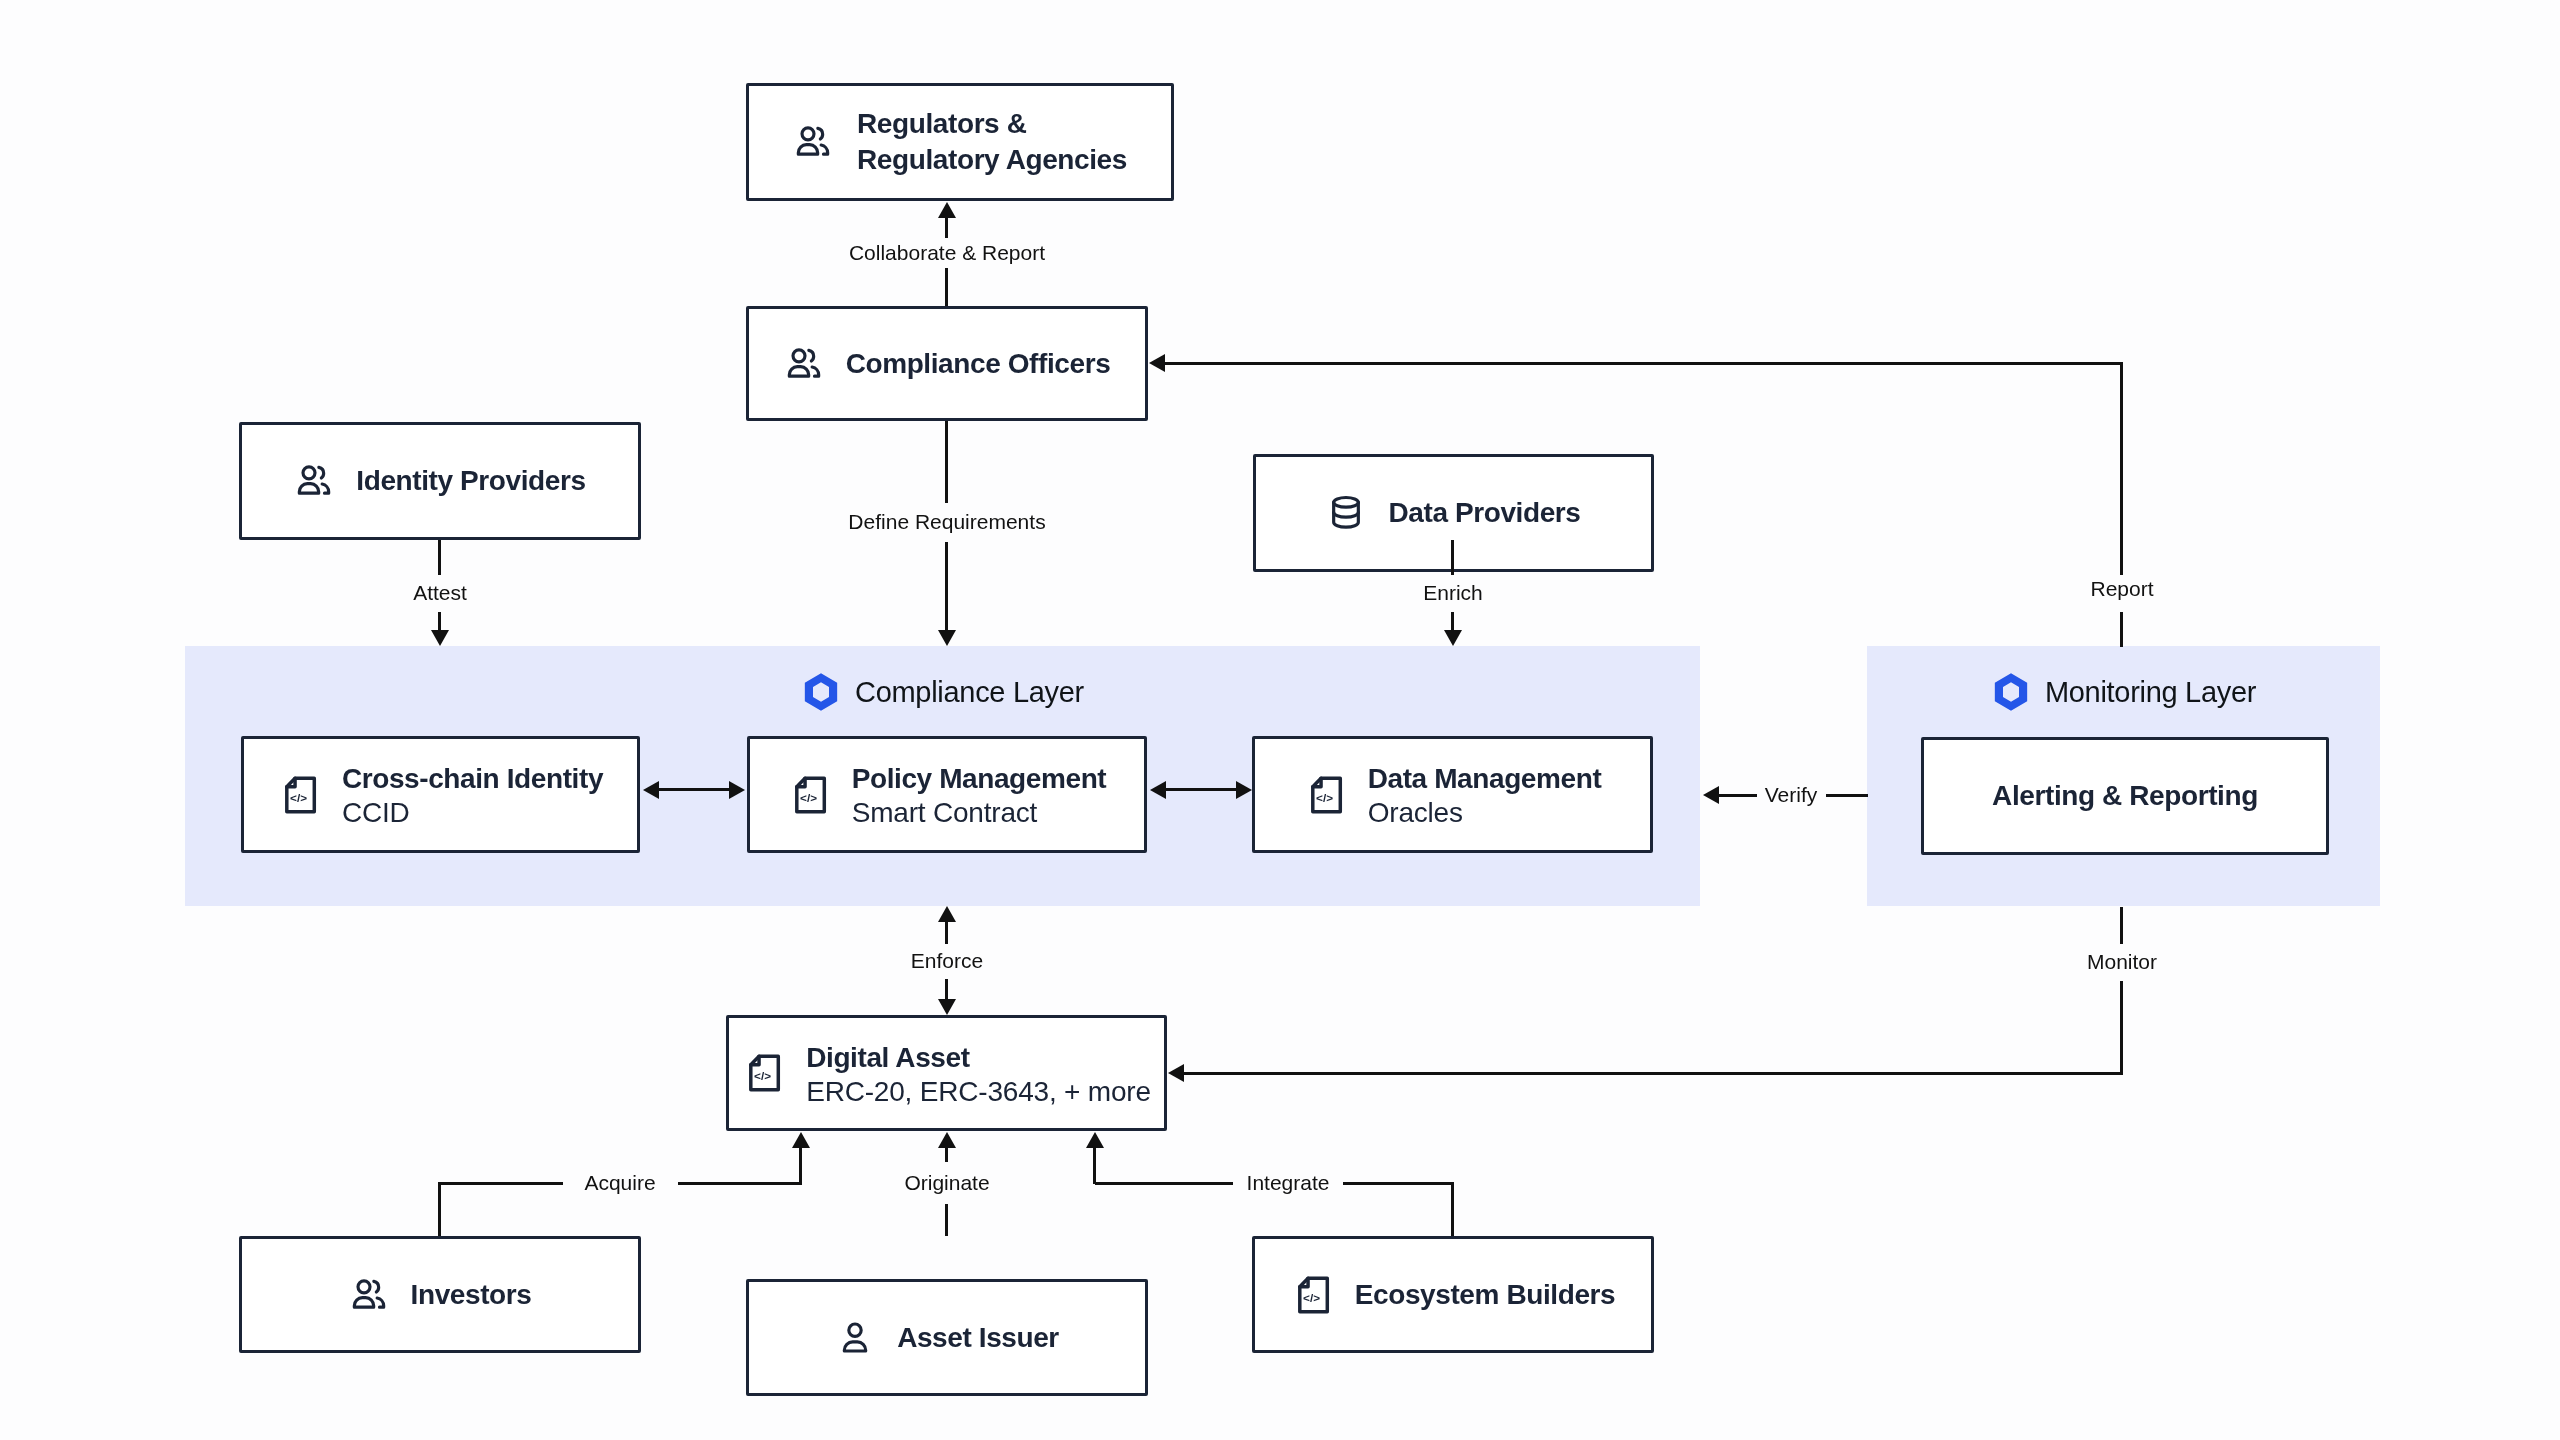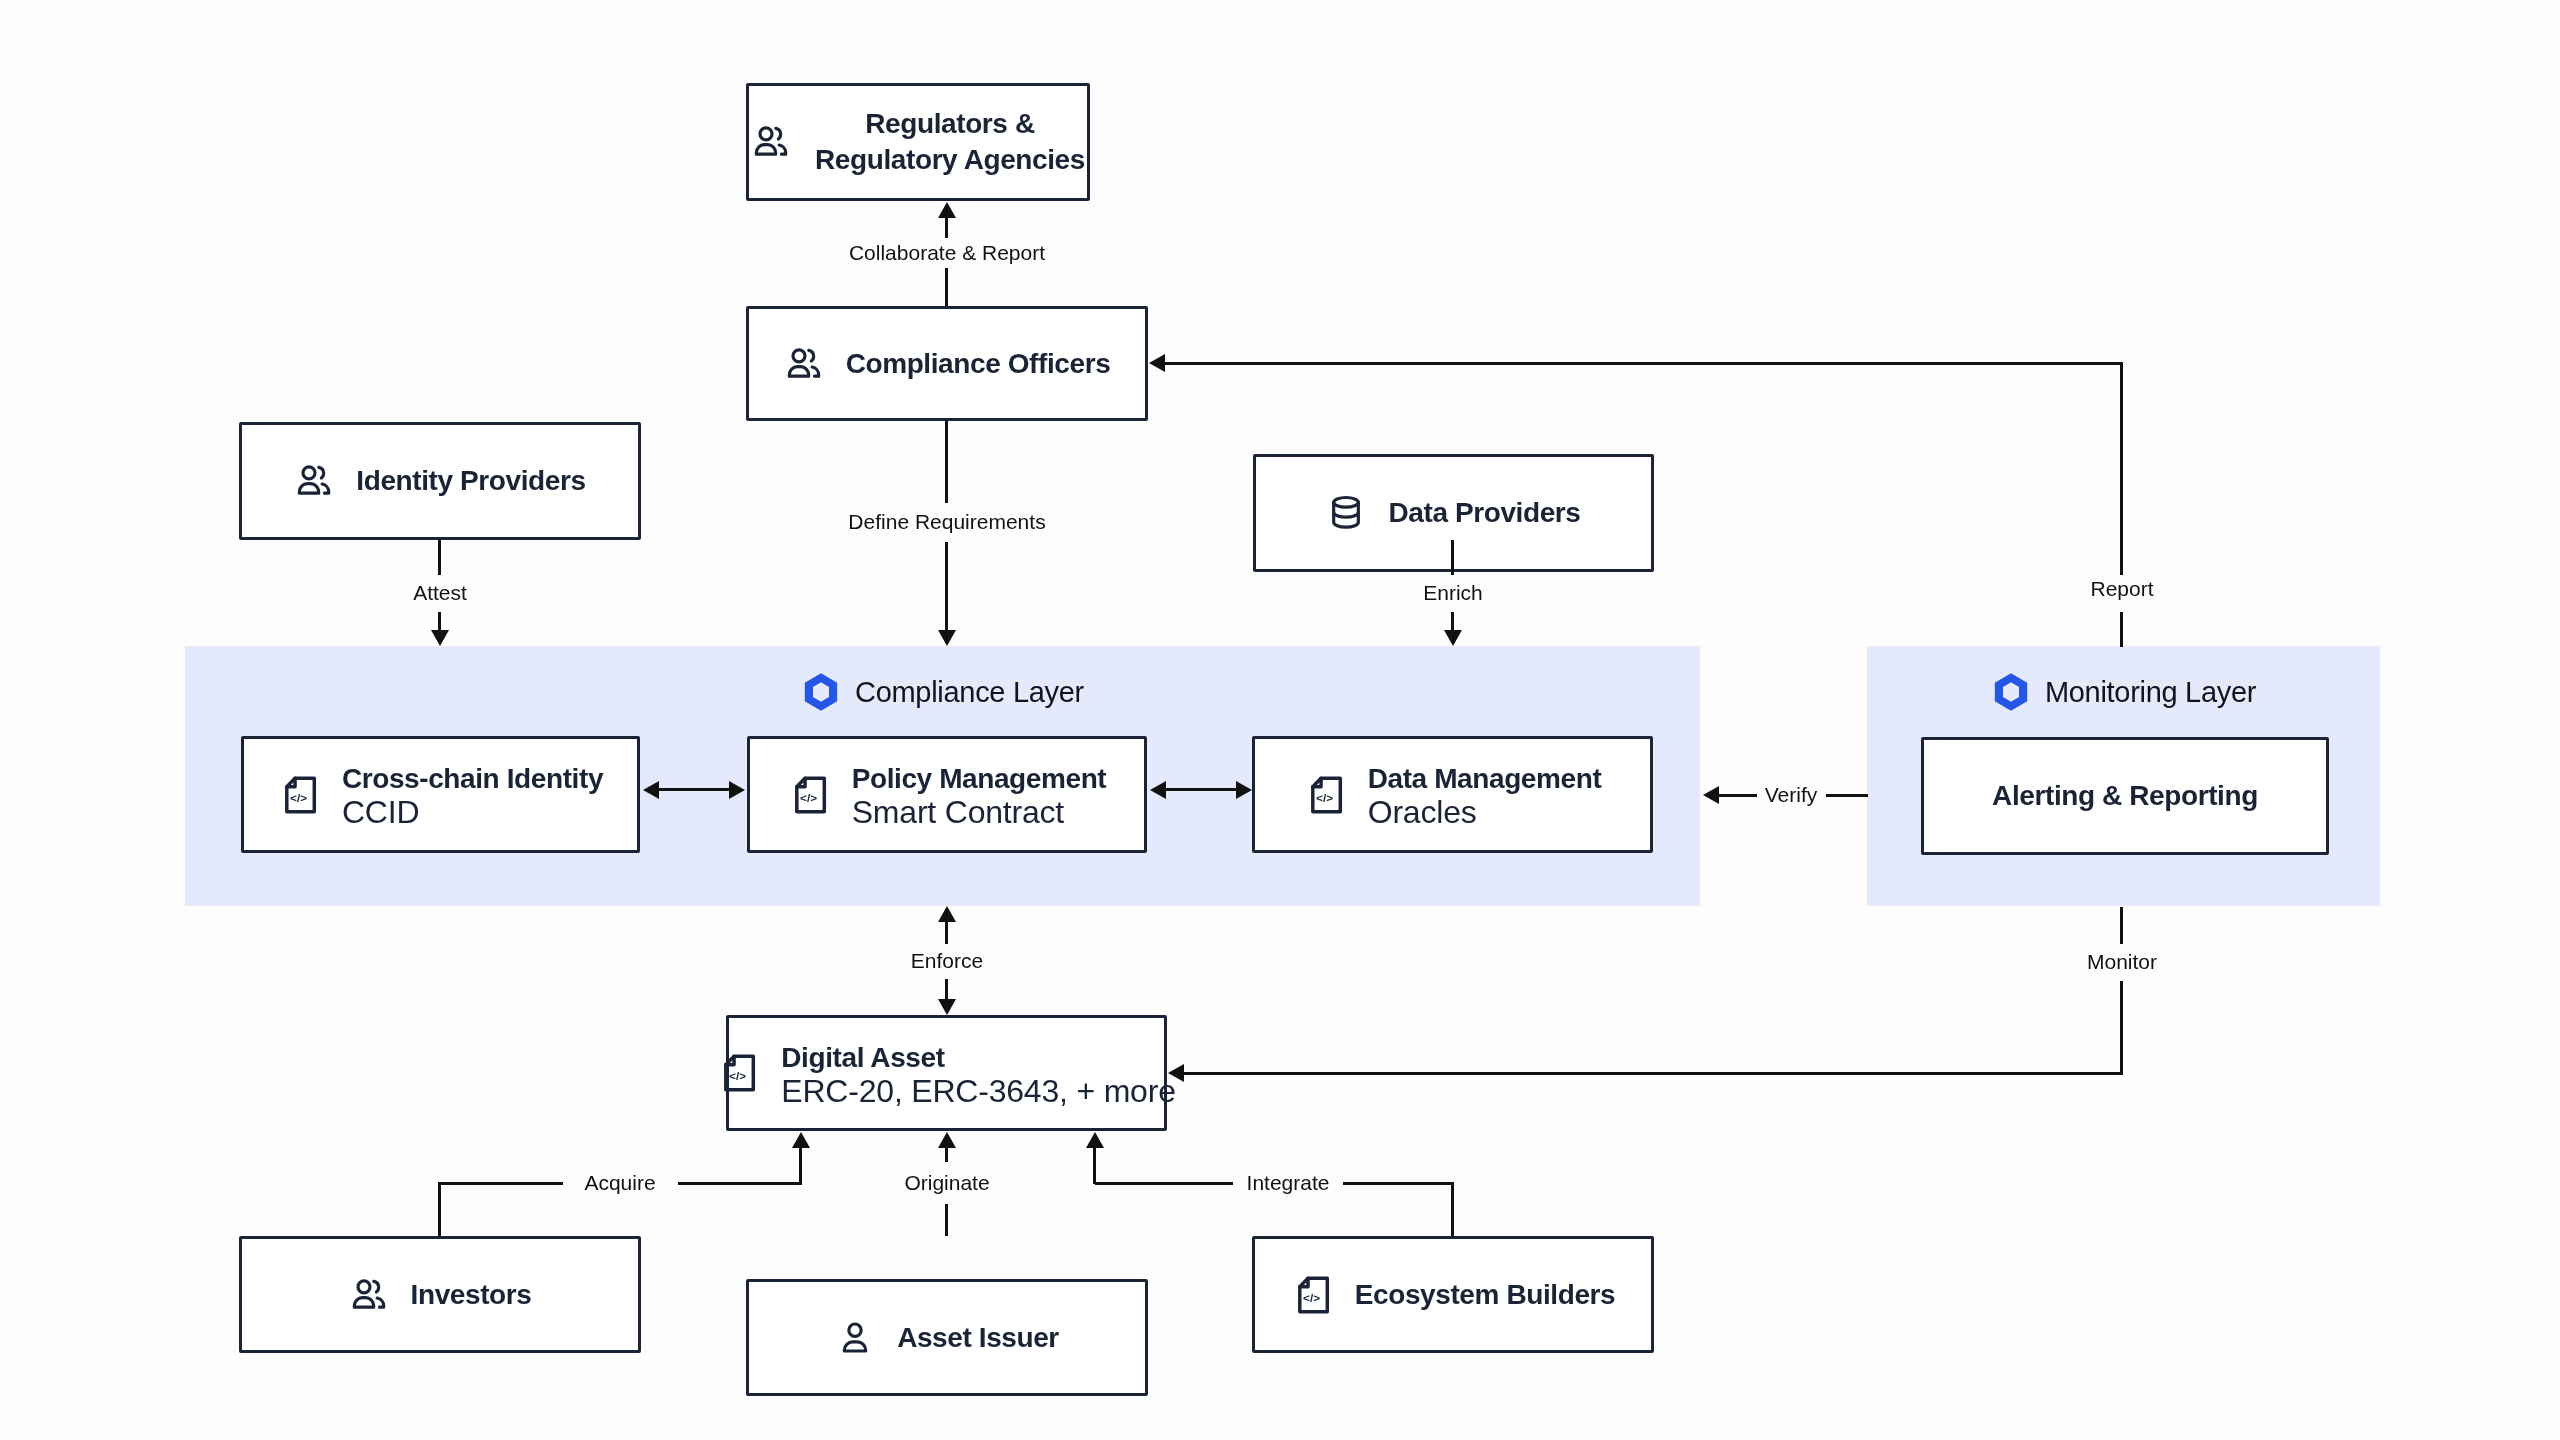--- a/index.html
+++ b/index.html
@@ -26,21 +26,21 @@
     display:flex;align-items:center;justify-content:center;gap:22px;
     box-sizing:border-box;
   }
   .node .icon{width:40px;height:40px;color:#1b2436;flex:0 0 auto;}
   .node .txt{display:flex;flex-direction:column;justify-content:center;}
   .title{
     font-size:28px;font-weight:bold;color:#1b2436;letter-spacing:-0.4px;
     line-height:36px;white-space:nowrap;
   }
   .subtitle{
-    font-size:32px;font-weight:normal;color:#1b2436;letter-spacing:-0.2px;
+    font-size:28px;font-weight:normal;color:#1b2436;letter-spacing:-0.2px;
     line-height:31px;white-space:nowrap;
   }
 
   .vline{position:absolute;width:3px;background:#111111;}
   .hline{position:absolute;height:3px;background:#111111;}
   .arr{position:absolute;width:0;height:0;}
   .a-up{border-left:9px solid transparent;border-right:9px solid transparent;border-bottom:16px solid #111111;}
   .a-down{border-left:9px solid transparent;border-right:9px solid transparent;border-top:16px solid #111111;}
   .a-left{border-top:9px solid transparent;border-bottom:9px solid transparent;border-right:16px solid #111111;}
   .a-right{border-top:9px solid transparent;border-bottom:9px solid transparent;border-left:16px solid #111111;}
@@ -104,21 +104,21 @@
   </div>
   <div class="band" style="left:1867px;top:646px;width:513px;height:260px;">
     <div class="layer-head">
       <svg class="logo">
           <use href="#ic-chainlink"></use>
         </svg>
       <span class="layer-title">Monitoring Layer</span>
     </div>
   </div>
 
-  <div class="node" style="left:746px;top:83px;width:344px;height:118px;gap:24px;text-align:center;">
+  <div class="node" style="left:746px;top:83px;width:428px;height:118px;gap:24px;">
     <svg class="icon">
         <use href="#ic-users"></use>
       </svg>
     <div class="txt">
       <div class="title">Regulators &amp;</div>
       <div class="title">Regulatory Agencies</div>
     </div>
   </div>
 
   <div class="node" style="left:746px;top:306px;width:402px;height:115px;">

